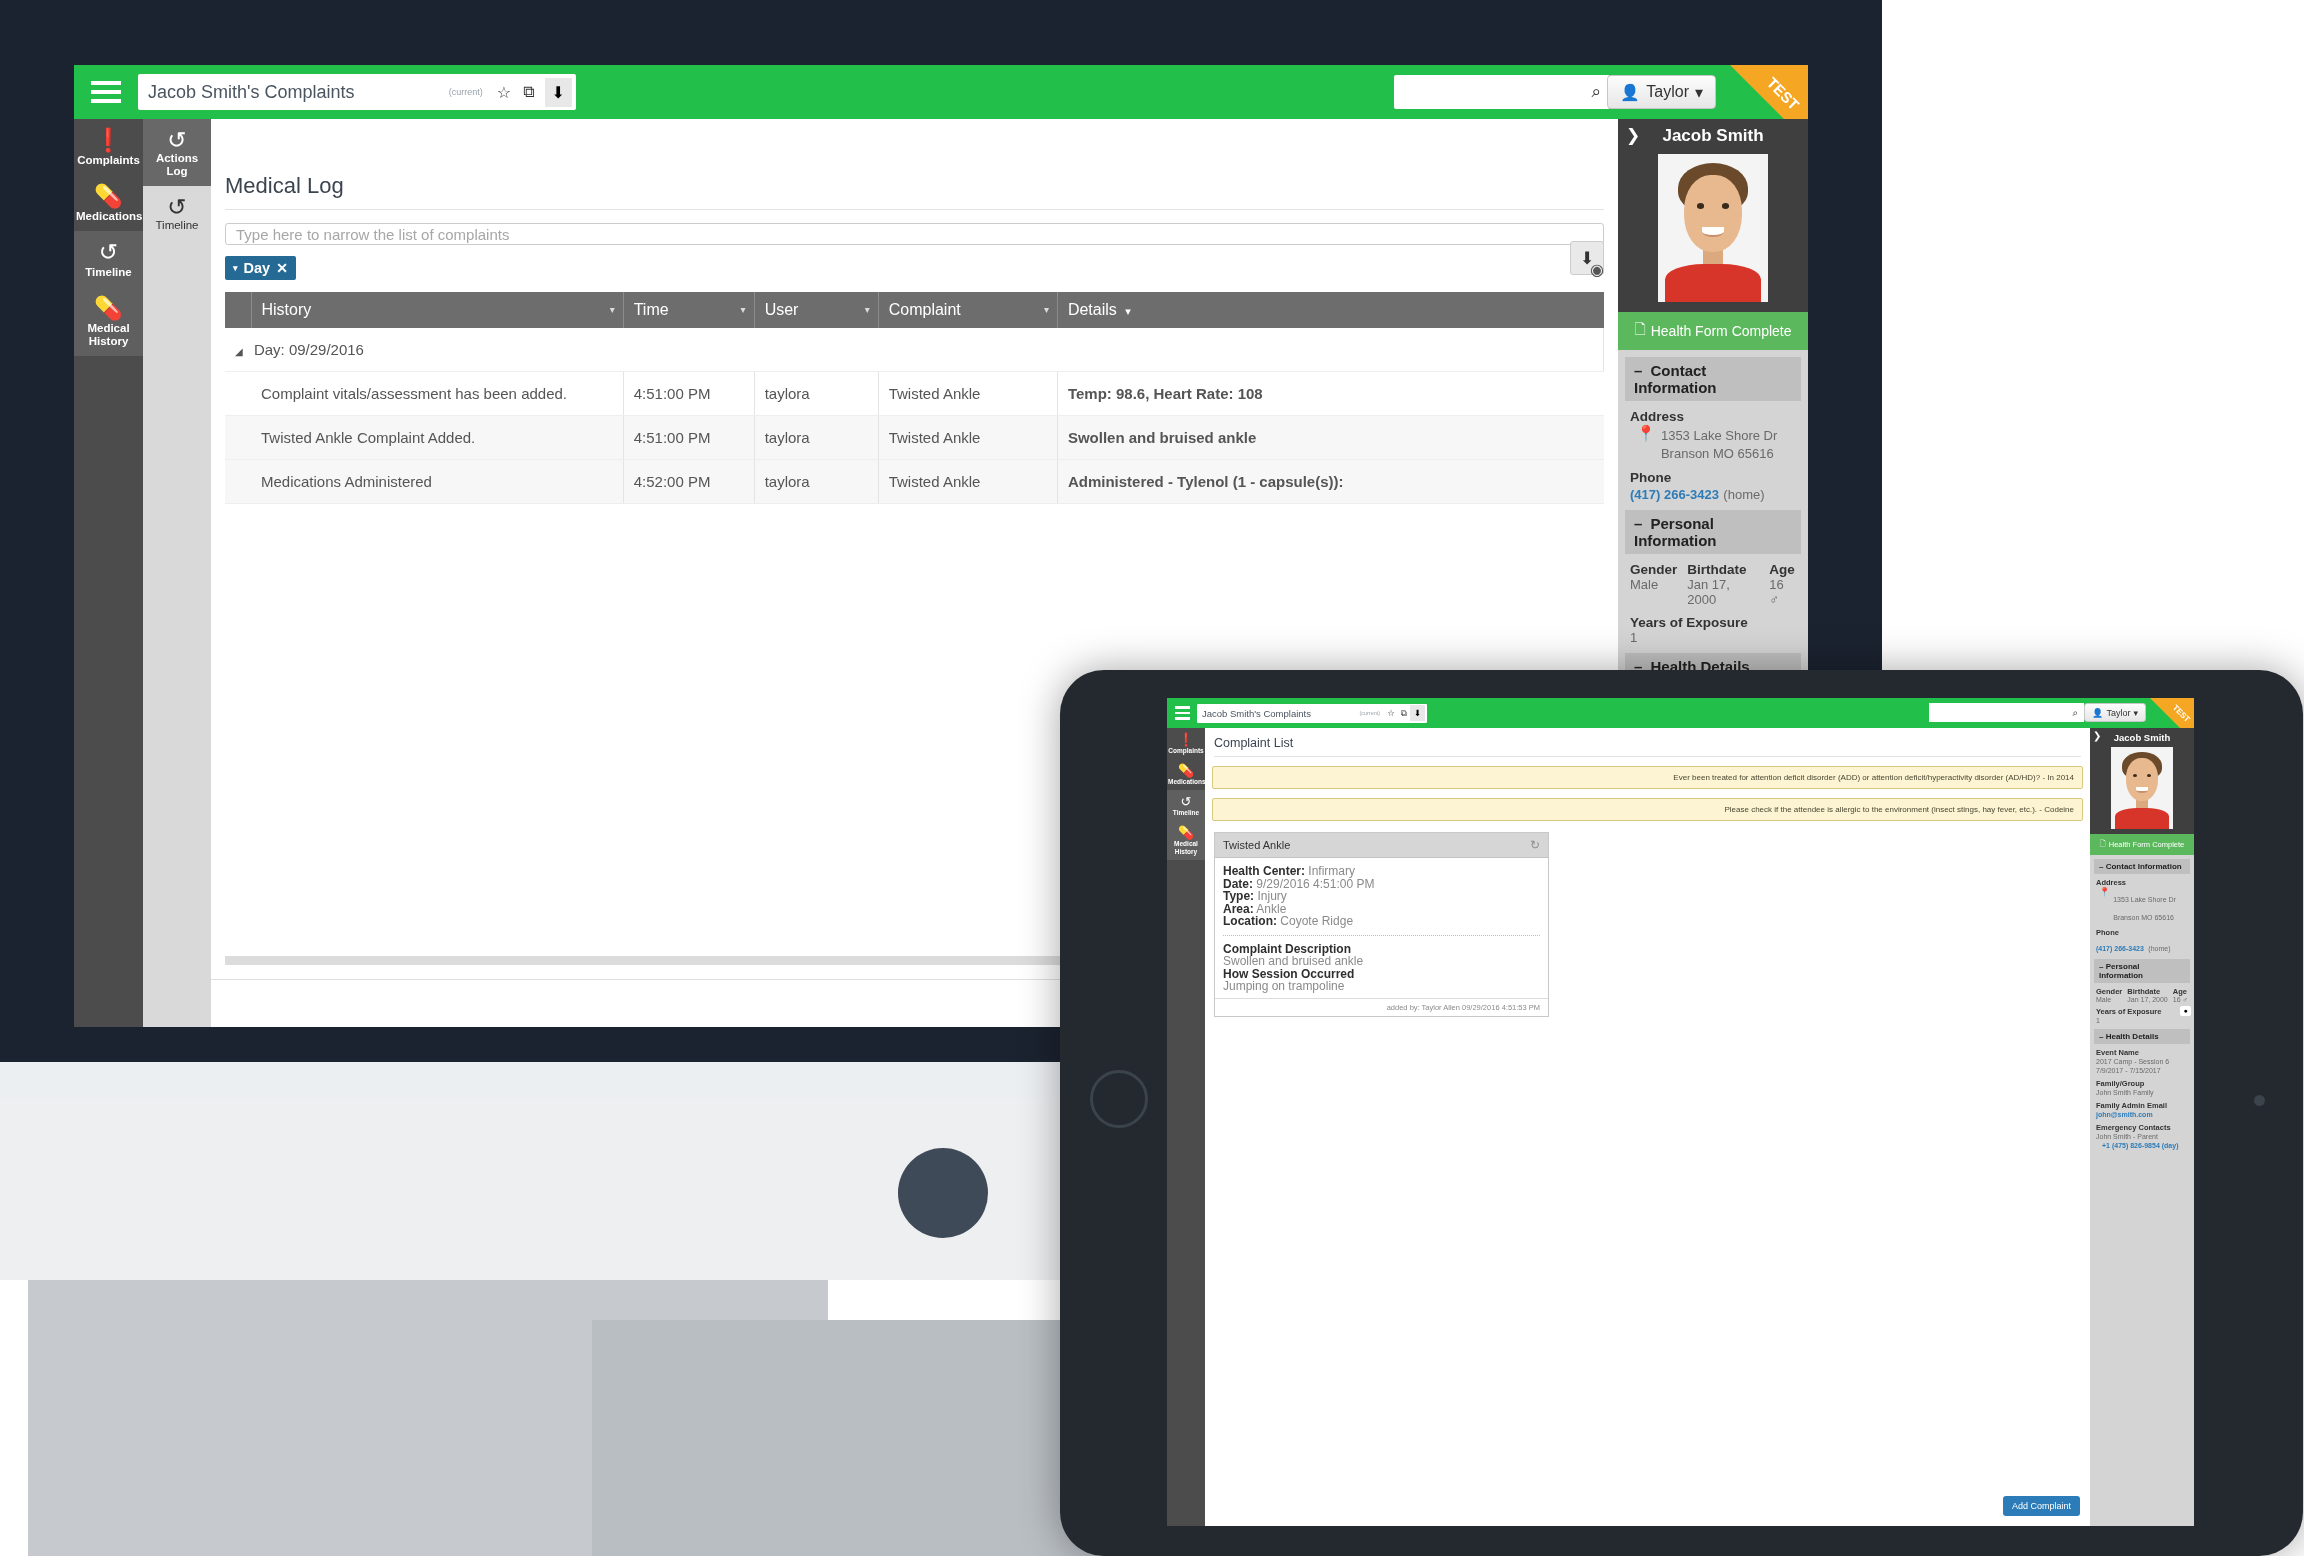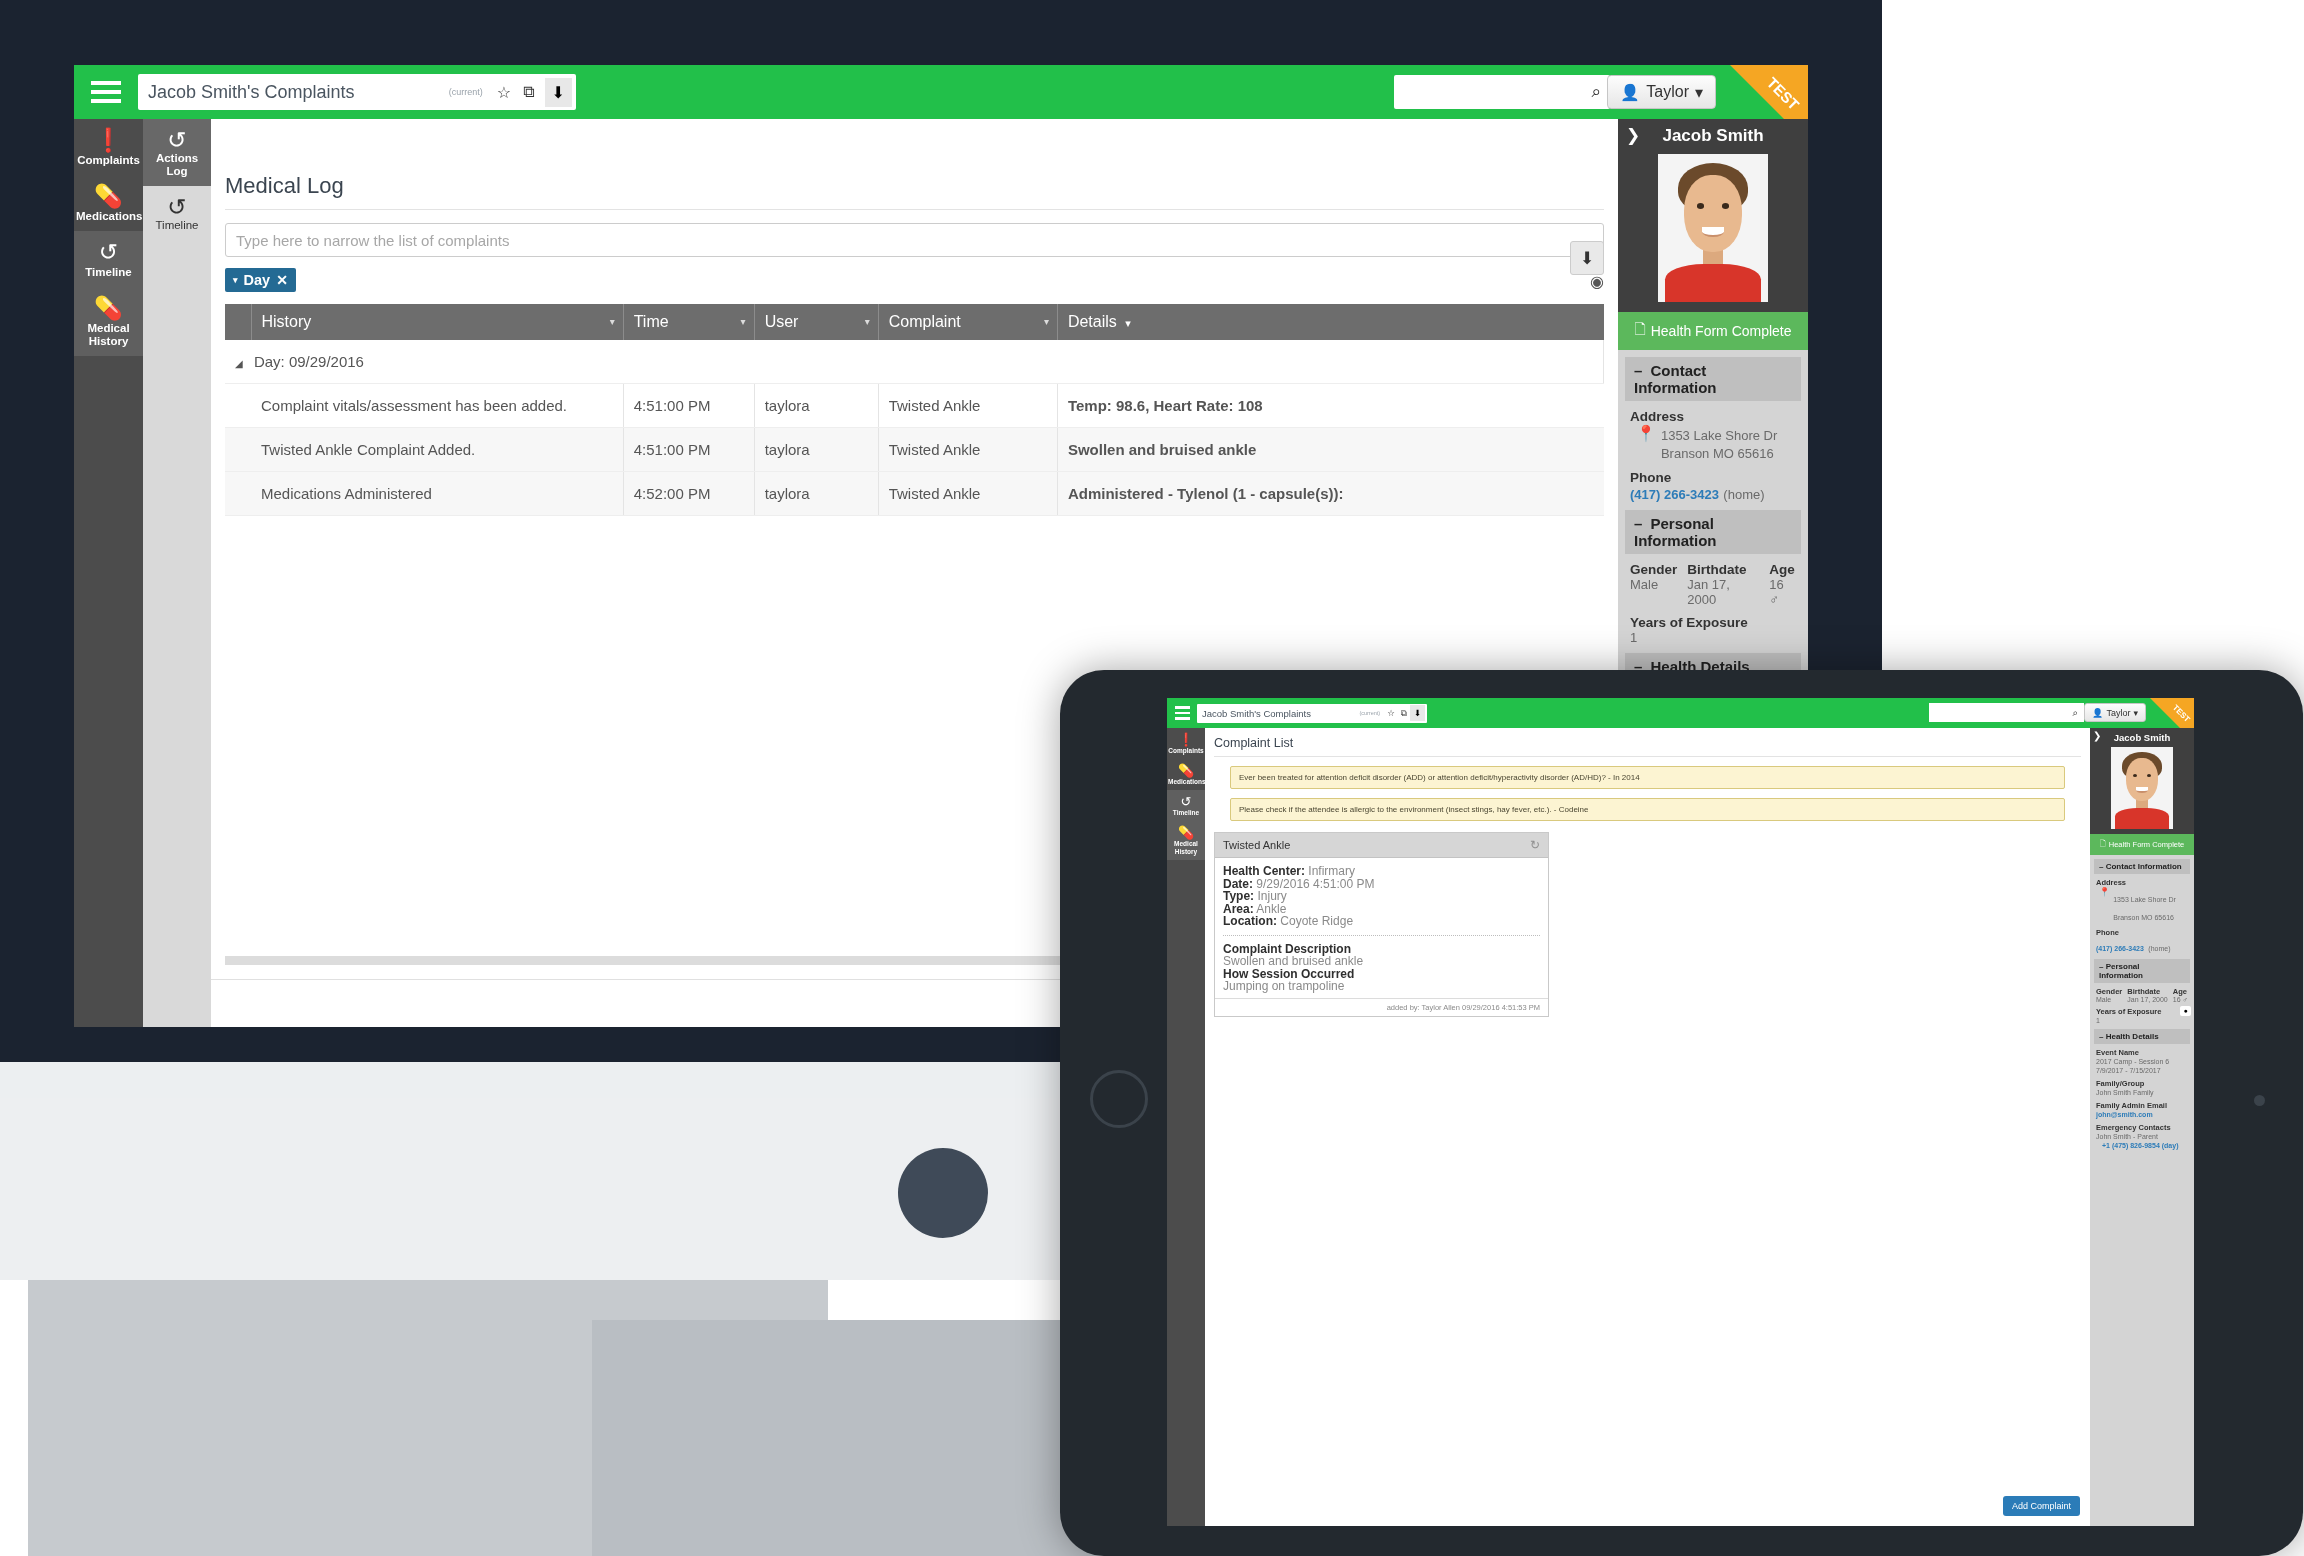--- a/index.html
+++ b/index.html
@@ -127,21 +127,21 @@
   .nav2-item.grey { background: #686868; }
 
   
   .maincontent {
     position: absolute; left: 137px; top: 54px; right: 190px; bottom: 0;
     background: #ffffff; overflow: hidden; margin-top: 40px;
   }
   .page-title { font-size: 22px; color: #3b4550; padding: 14px 0 10px 14px; }
   .title-rule { height: 1px; background: #e3e3e3; margin: 0 14px; }
   .filter-input {
-    margin: 13px 14px 0 14px; height: 34px; border: 1px solid #ccc;
+    margin: 13px 14px 0 14px; height: 22px; border: 1px solid #ccc;
     background: #fff; border-radius: 3px; display: flex; align-items: center;
     padding-left: 10px; font-size: 15px; color: #a7a7a7;
   }
   .dl-btn {
     position: absolute; right: 14px; top: 82px; width: 34px; height: 34px;
     background: #e9e9e9; border: 1px solid #ccc; border-radius: 3px;
     display: flex; align-items: center; justify-content: center;
     font-size: 17px; color: #333; cursor: pointer;
   }
   .chiprow { margin: 11px 14px 0; position: relative; height: 28px; }
@@ -249,22 +249,22 @@
   .t-leftnav { position:absolute; left:0; top:30px; width:38px; bottom:0; background:#4c4c4c; }
   .t-nav-item { padding:5px 1px 4px; text-align:center; color:#fff; cursor:pointer; }
   .t-nav-item .ic { font-size:13px; line-height:14px; display:block; }
   .t-nav-item .lb { font-size:6.5px; font-weight:bold; line-height:8px; display:block; }
   .t-nav-item.mid { background:#5f5f5f; }
 
   .t-main { position:absolute; left:38px; top:30px; right:104px; bottom:0; background:#fff;border-radius:6px; }
   .t-ptitle { font-size:12.5px; color:#3b4550; padding:8px 0 6px 9px; }
   .t-rule { height:1px; background:#e3e3e3; margin:0 9px; }
   .alert {
-    margin: 9px 25px 0; background:#fcf4d2; border:1px solid #d9c97d;
-    padding: 6px 8px; font-size: 8px; color:#4a4632; border-radius:2px;
+    margin: 9px 7px 0; background:#fcf4d2; border:1px solid #d9c97d;
+    padding: 6px 8px; font-size: 8px; color:#4a4632; border-radius:2px;text-align:right;
   }
   .card { margin: 11px 0 0 9px; width: 335px; border:1px solid #c9c9c9; background:#fff; }
   .card-head { background:#d6d6d6; border-bottom:1px solid #c3c3c3; padding:5px 8px; display:flex; align-items:center; justify-content:space-between; }
   .card-head .t { font-size:11px; color:#333; }
   .card-head .refresh { font-size:12px; color:#8f8f8f; cursor:pointer; }
   .card-body { padding:7px 8px 5px; }
   .kv { font-size:12px; line-height:12.5px; color:#8a8a8a; }
   .kv b { color:#2f2f2f; }
   .dash { border-top:1px dotted #bdbdbd; margin: 7px 0; }
   .card-foot { border-top:1px solid #dcdcdc; padding:4px 8px; text-align:right; font-size:7.5px; color:#8a8a8a; }

